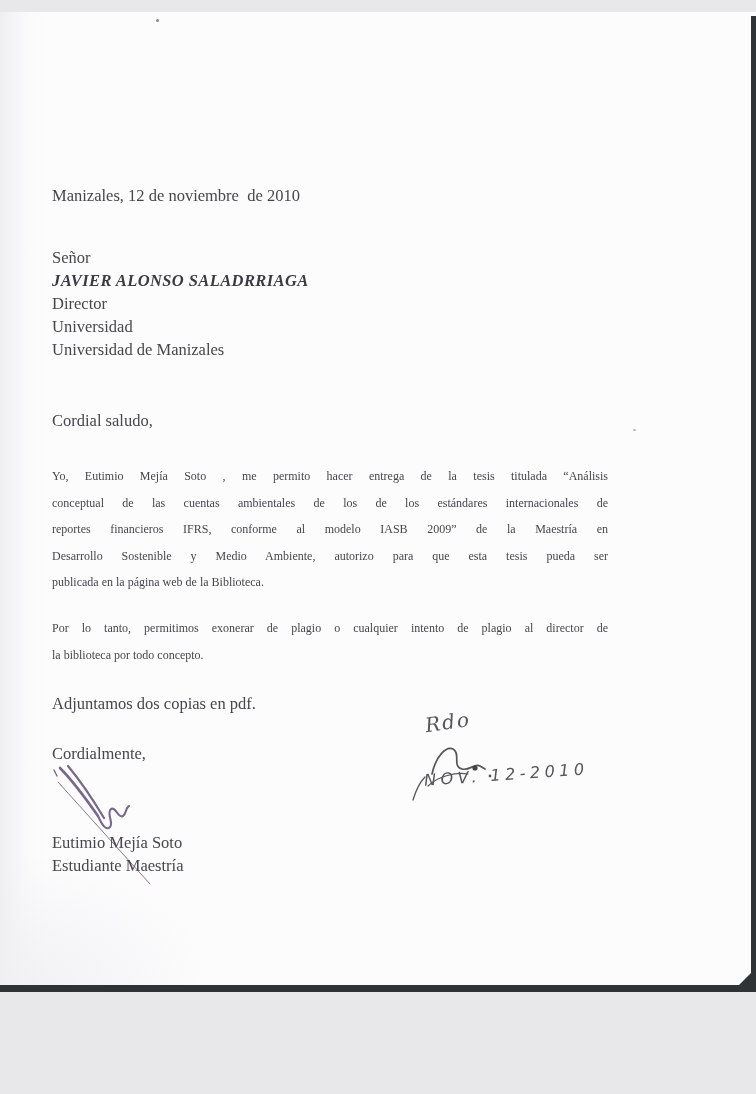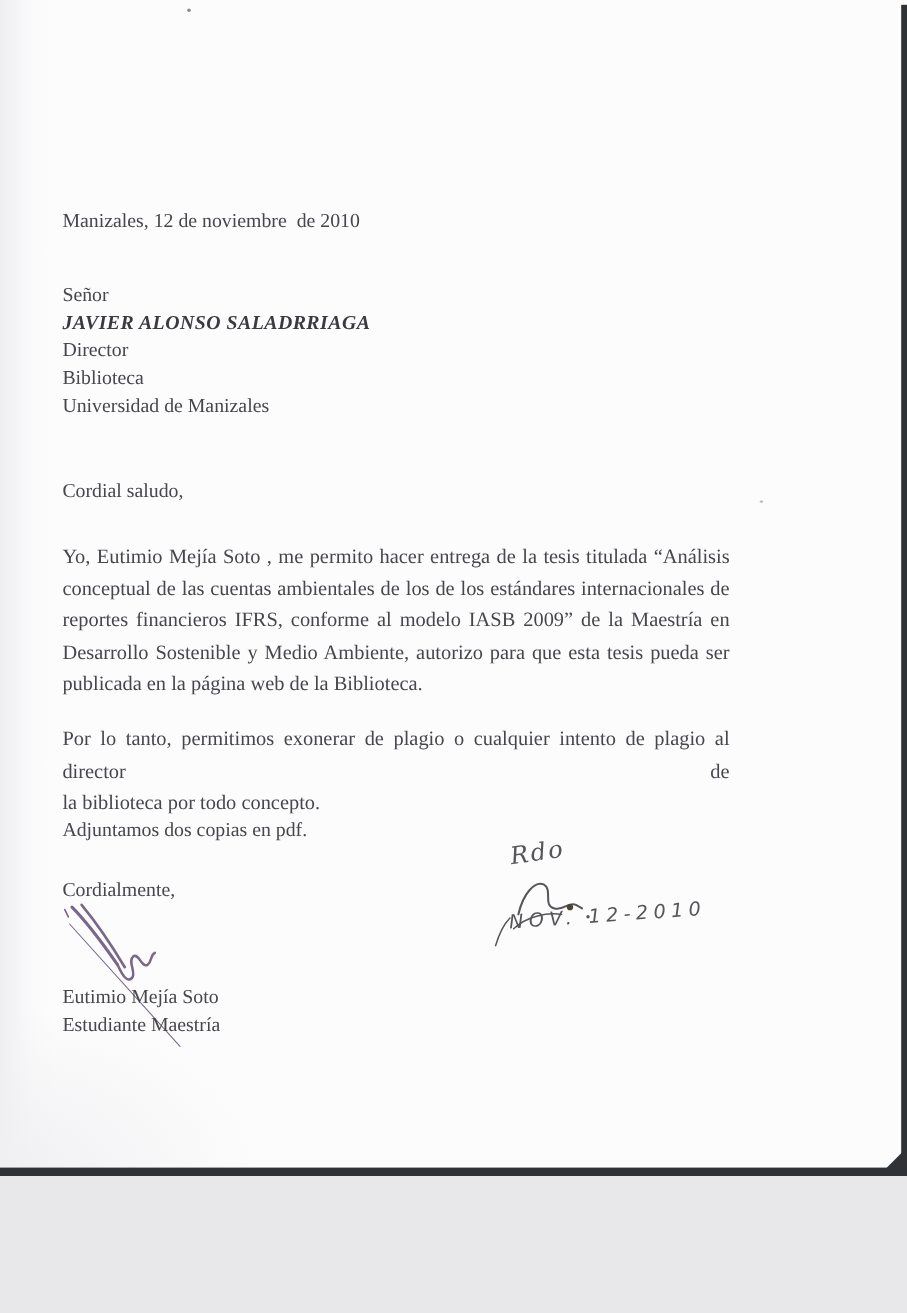--- a/index.html
+++ b/index.html
@@ -1,39 +1,39 @@
 <!DOCTYPE html>
 <html style="--paper: #fcfcfd; --ink: #46464c; --ink-bold: #3a3a41; --pen: #55555a; --signature-ink: #79688a; --scan-edge: #2f3336;"><head>
 <meta charset="utf-8">
 <style>
   html,body { margin:0; padding:0; background:#e8e8ea; }
   .page {
     position:relative;
     width:756px; height:980px;
-    margin:0 auto;
+    margin:12px auto;
     background: var(--paper, #fcfcfd);
     overflow:hidden;
     font-family:"Liberation Serif", serif;
     color: var(--ink, #46464c);
   }
   
   .scan-texture {
     position:absolute; left:0; top:0; width:46px; height:100%;
     background: linear-gradient(to right, #ececef 0px, #f4f4f6 14px, #fafafb 28px, rgba(252,252,253,0) 46px);
     opacity:.85;
   }
   .scan-texture2 {
     position:absolute; left:0; bottom:0; width:220px; height:140px;
     background: radial-gradient(ellipse at 0% 100%, #f0f0f2 0%, rgba(252,252,253,0) 70%);
   }
   .abs { position:absolute; }
   .text-line { font-size:16.5px; white-space:pre; }
   .recipient-block { line-height:23px; }
   .recipient-name { font-weight:bold; letter-spacing:.4px; color: var(--ink-bold, #3a3a41); font-style: italic; }
-  .body-par { width:556px; font-size:17px; line-height:26.6px; }
+  .body-par { width:556px; font-size:12px; line-height:26.6px; }
   .body-par .line { text-align:justify; text-align-last:justify; white-space:normal; }
   .body-par .line:last-child { text-align-last:left; }
   .signer-block { line-height:23px; }
   
   .hand {
     font-family:"DejaVu Sans", sans-serif;
     color: var(--pen, #55555a);
   }
   .hand-rdo {
     font-family:"DejaVu Serif", serif;
@@ -73,21 +73,21 @@
 
   <div class="scan-texture"></div>
   <div class="scan-texture2"></div>
 
   <div class="abs text-line" style="left:52px; top:174px;">Manizales, 12 de noviembre  de 2010</div>
 
   <div class="abs recipient-block" style="left:52px; top:234px;">
     <div class="text-line">Señor</div>
     <div class="text-line recipient-name">JAVIER ALONSO SALADRRIAGA</div>
     <div class="text-line">Director</div>
-    <div class="text-line">Biblioteca</div>
+    <div class="text-line">Universidad</div>
     <div class="text-line">Universidad de Manizales</div>
   </div>
 
   <div class="abs text-line" style="left:52px; top:399px;">Cordial saludo,</div>
 
   <div class="abs body-par" style="left:52px; top:451px;">
       <div class="line">Yo, Eutimio Mejía Soto ,  me permito hacer entrega de la tesis titulada “Análisis</div>
       <div class="line">conceptual de las cuentas ambientales de los de los estándares internacionales de</div>
       <div class="line">reportes financieros IFRS, conforme al modelo IASB 2009” de la Maestría en</div>
       <div class="line">Desarrollo Sostenible y Medio Ambiente, autorizo para que esta tesis pueda ser</div>

